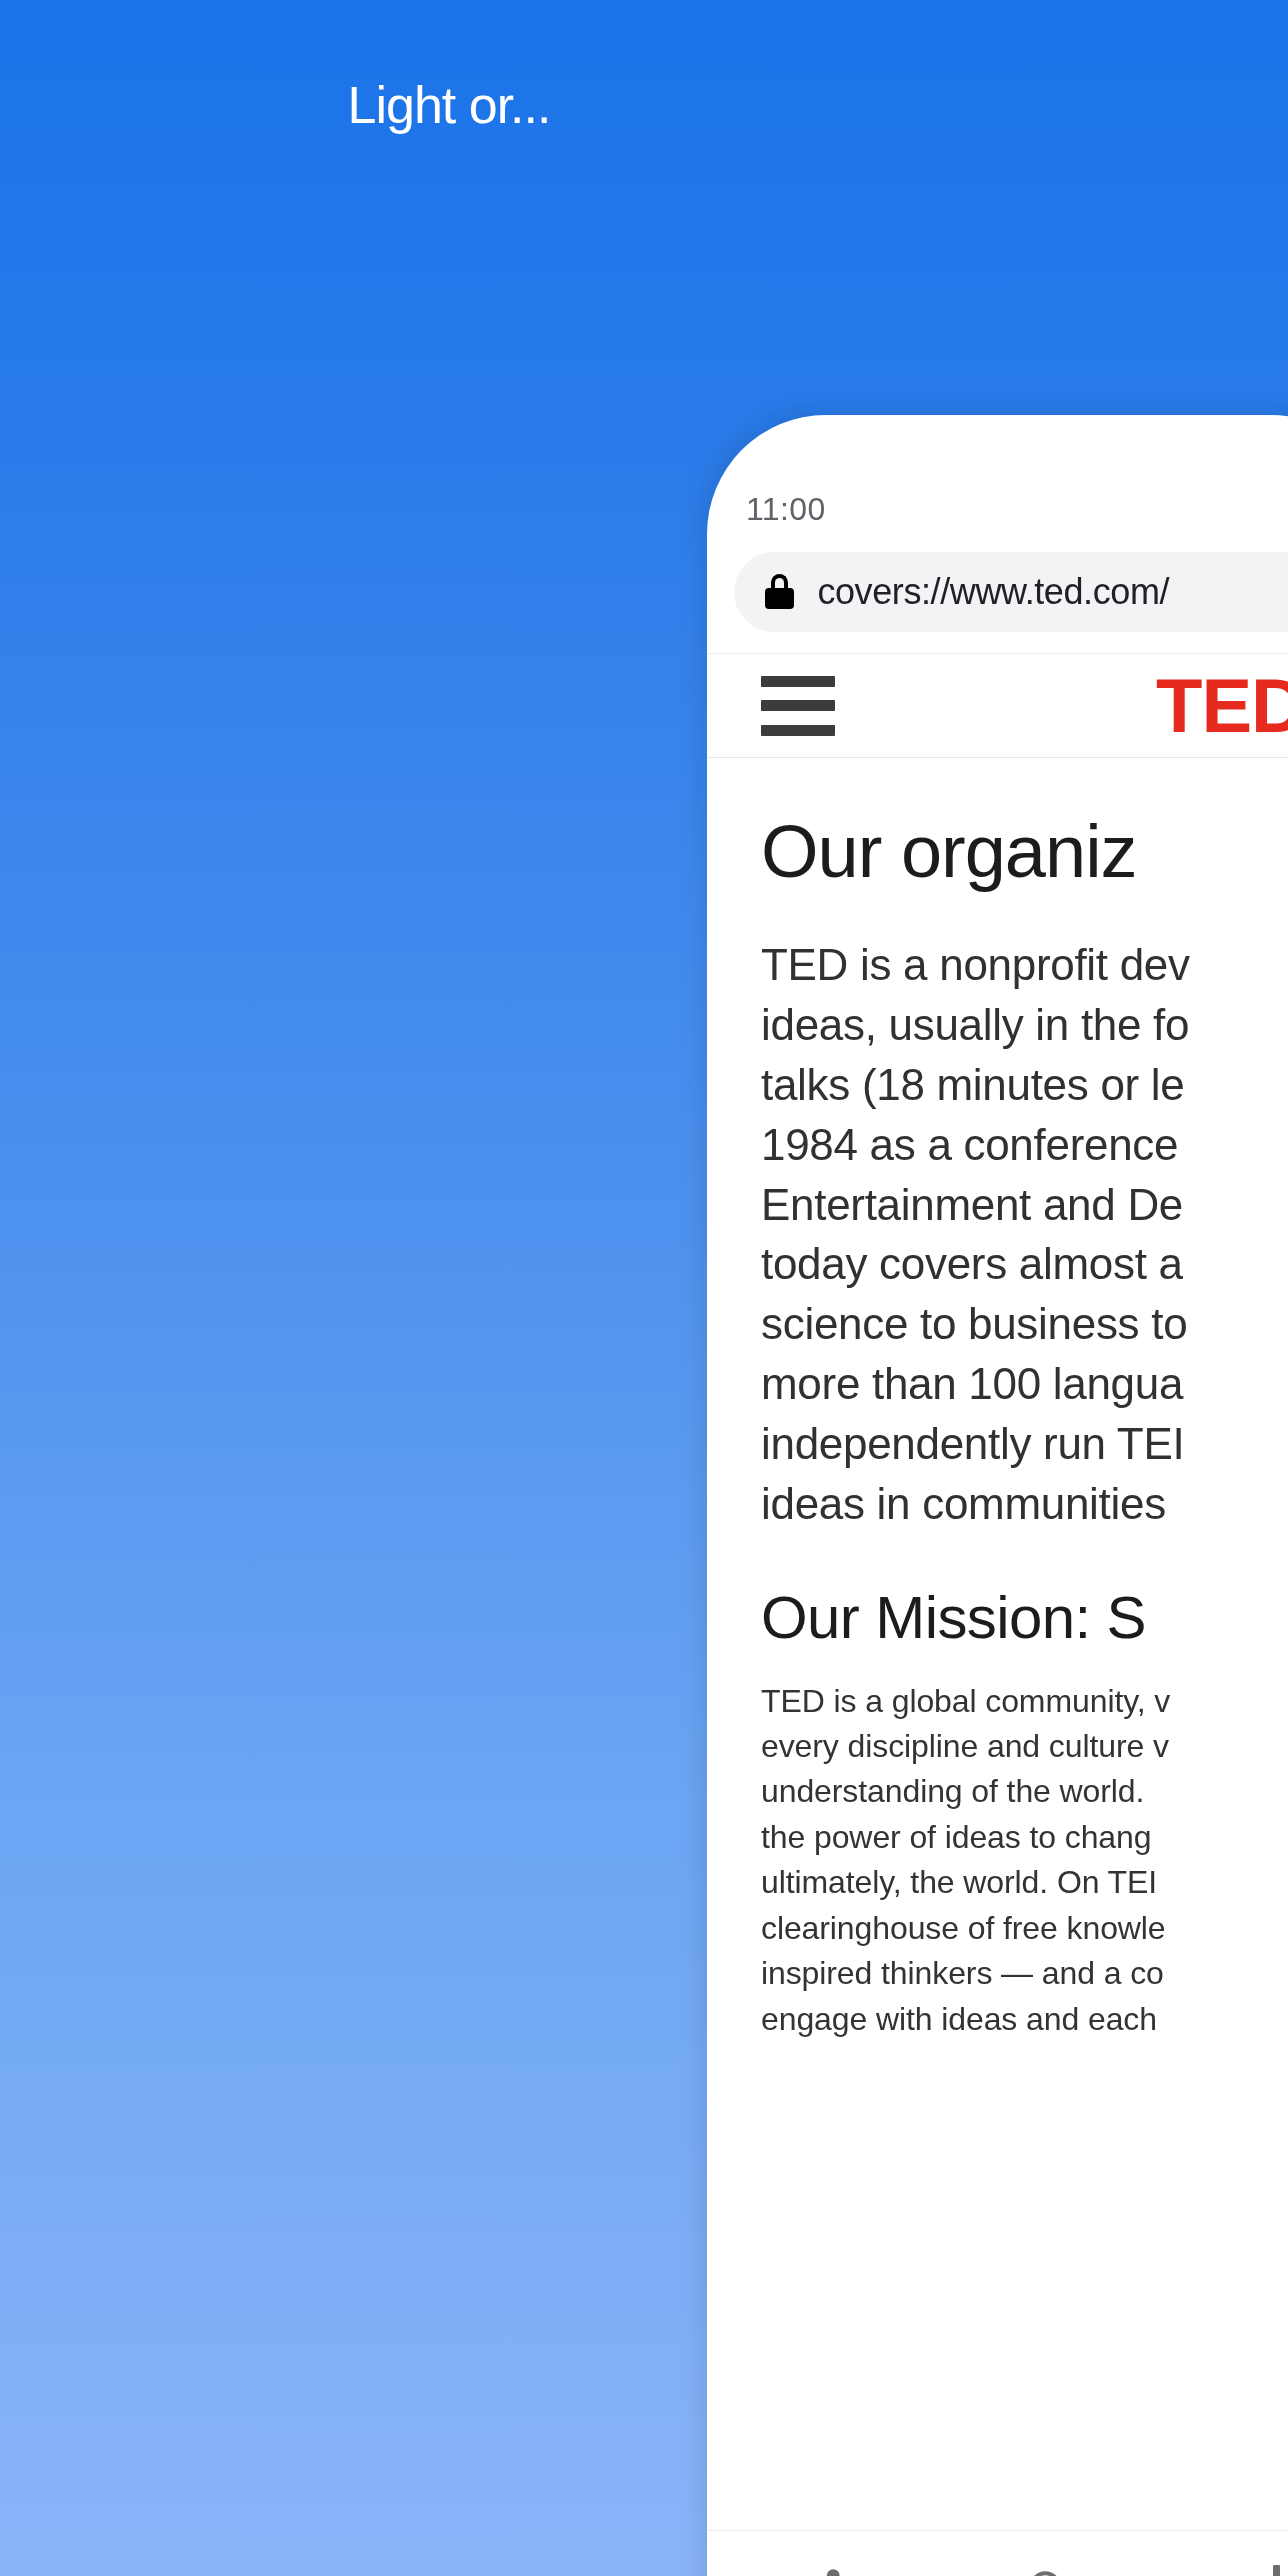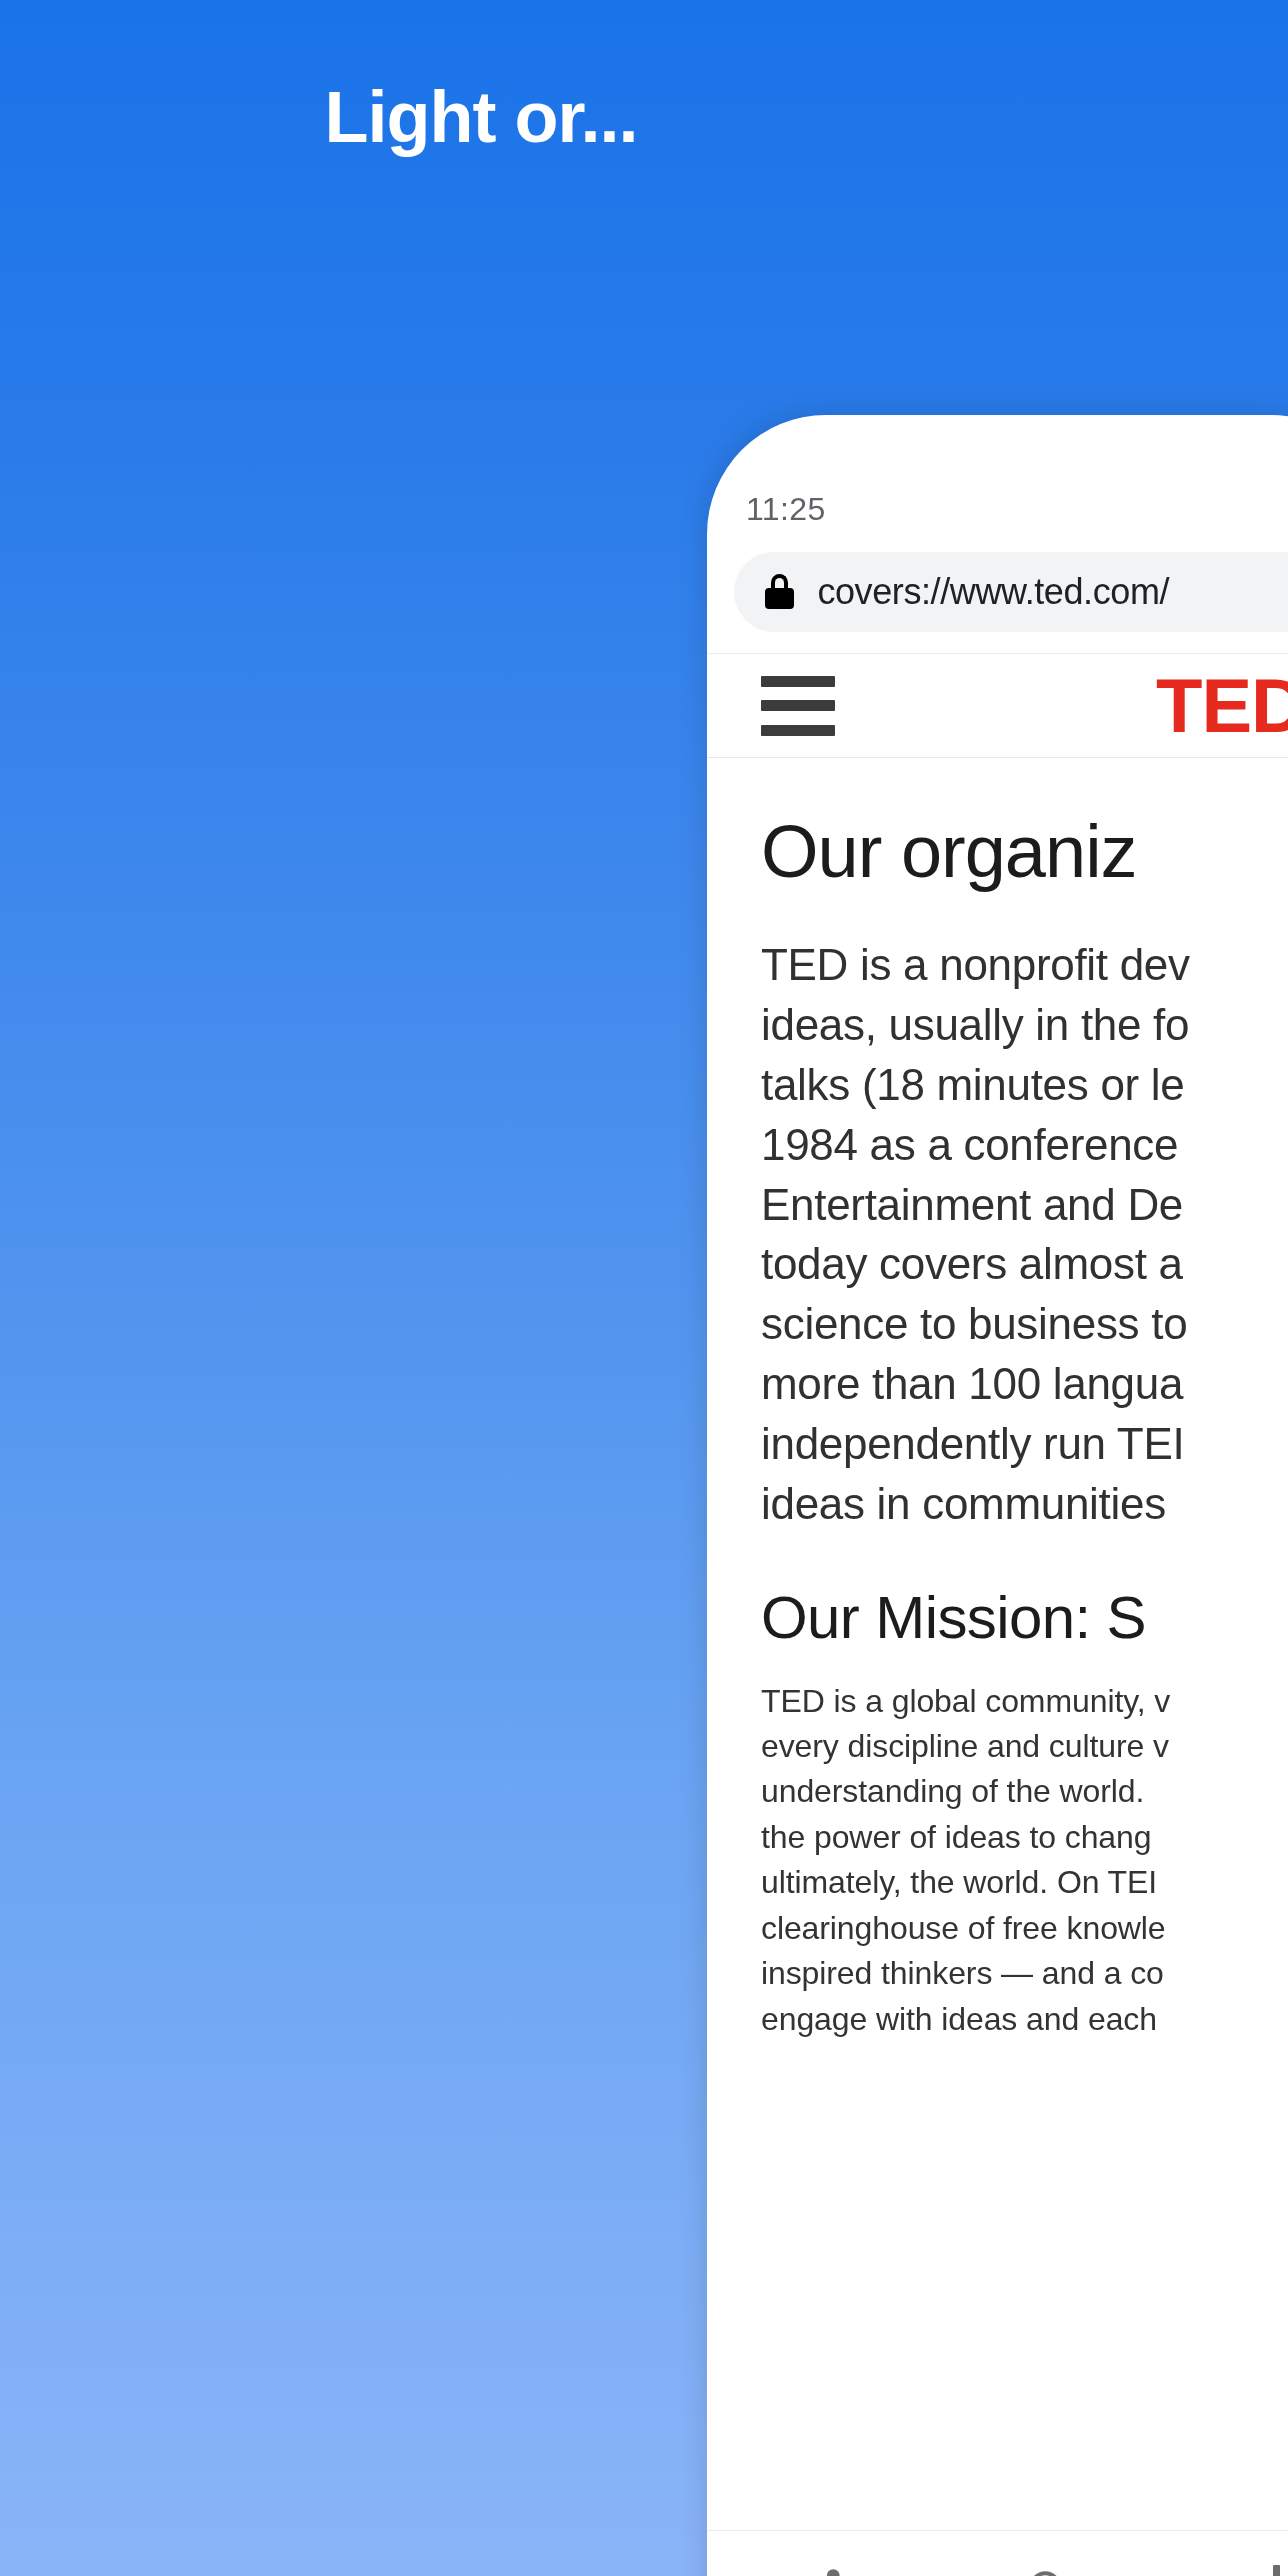--- a/index.html
+++ b/index.html
@@ -15,26 +15,25 @@
     background:linear-gradient(180deg,#1a73e8 0%, #2b7cea 18%, #4a90ee 45%, #6ba5f3 70%, #8ab4f8 100%);
     overflow:hidden;
   }
   
   #headline {
     position:absolute;
     left:0; top:76px;
     width:898px;
     text-align:center;
     color:#ffffff;
-    font-size:72px;
-    font-weight:700;
+    font-size:52px;
+    font-weight:400;
     letter-spacing:-1px;
     line-height:1.15;
     white-space:nowrap;
-    margin-left:32px;
   }
   
   #phone-card {
     position:absolute;
     left:707px; top:415px;
     width:683px; height:2234px;
     background:#ffffff;
     border-top-left-radius:119px;
     border-top-right-radius:119px;
     overflow:hidden;
@@ -171,21 +170,21 @@
 </head>
 <body>
 
 <div id="slide">
 
   <div id="headline">Light or...</div>
 
   <div id="phone-card">
 
     <div class="status-bar">
-      <div class="status-time">11:25</div>
+      <div class="status-time">11:00</div>
     </div>
 
     <div class="omnibox-wrap">
       <div class="omnibox">
         <div class="lock-icon">
           <div class="shackle"></div>
             <div class="body"></div>
         </div>
         <div class="omnibox-url">covers://www.ted.com/</div>
       </div>

